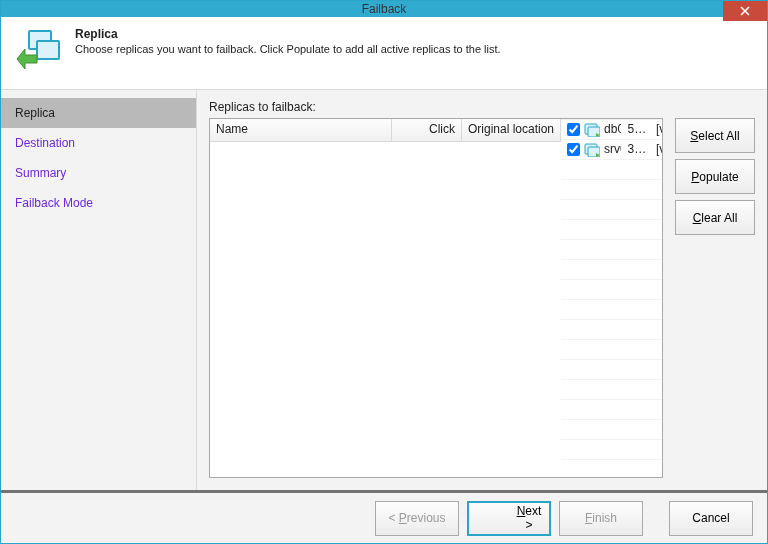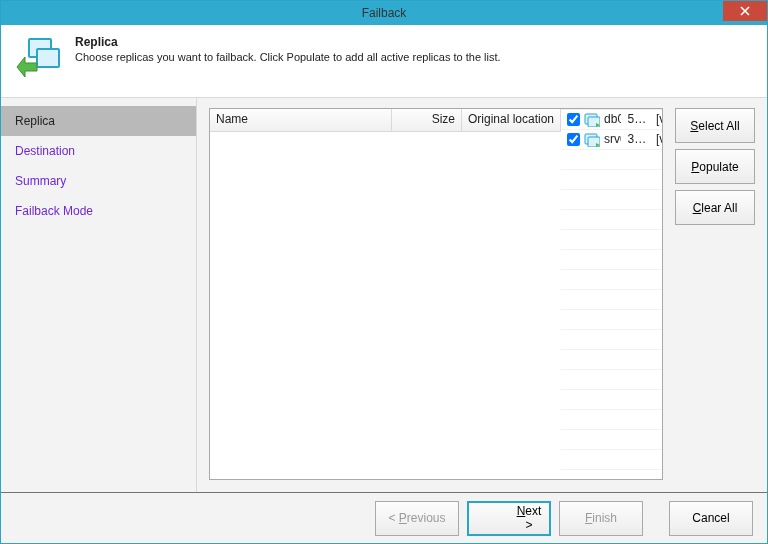--- a/index.html
+++ b/index.html
@@ -14,21 +14,21 @@
     width: 768px;
     height: 544px;
     box-sizing: border-box;
     border: 1px solid #2aa5c8;
     background: #fff;
     display: flex;
     flex-direction: column;
   }
   
   .titlebar {
-    height: 24px;
+    height: 16px;
     background: #30abcf;
     display: flex;
     align-items: center;
     position: relative;
     color: #333;
   }
   .titlebar .title {
     position: absolute;
     left: 0; right: 0;
     text-align: center;
@@ -197,21 +197,21 @@
   }
   .btn.primary {
     border-color: #2aa5c8;
     box-shadow: 0 0 0 1px #2aa5c8 inset;
     padding-left: 48px;
   }
   .u { text-decoration: underline; }
   
   .footer {
     height: 50px;
-    border-top: 1px solid #737373;
+    border-top: 3px solid #737373;
     background: #f3f3f3;
     display: flex;
     align-items: center;
     justify-content: flex-end;
     gap: 8px;
     padding: 0 14px;
   }
   .footer .btn { width: 84px; }
   .footer .gap { width: 10px; }
 </style>
@@ -247,26 +247,27 @@
   <div class="body">
 
     <div class="nav">
       <div class="nav-item active">Replica</div>
       <div class="nav-item">Destination</div>
       <div class="nav-item">Summary</div>
       <div class="nav-item">Failback Mode</div>
     </div>
 
     <div class="main">
+      <div class="main-label">Replicas to failback:</div>
       <div class="main-row">
 
         <div class="grid-wrap">
           <div class="grid-head">
             <div class="col col-name">Name</div>
-            <div class="col col-size">Size</div>
+            <div class="col col-size">Click</div>
             <div class="col col-loc">Original location</div>
           </div>
           <div class="grid-body">
             <div class="grid-lines"></div>
 
             <div class="grid-row">
               <div class="cell col-name">
                 <input type="checkbox" class="chk" checked="" style="">
                 <span class="vm-icon">
                   <svg viewBox="0 0 16 16" width="16" height="16">

